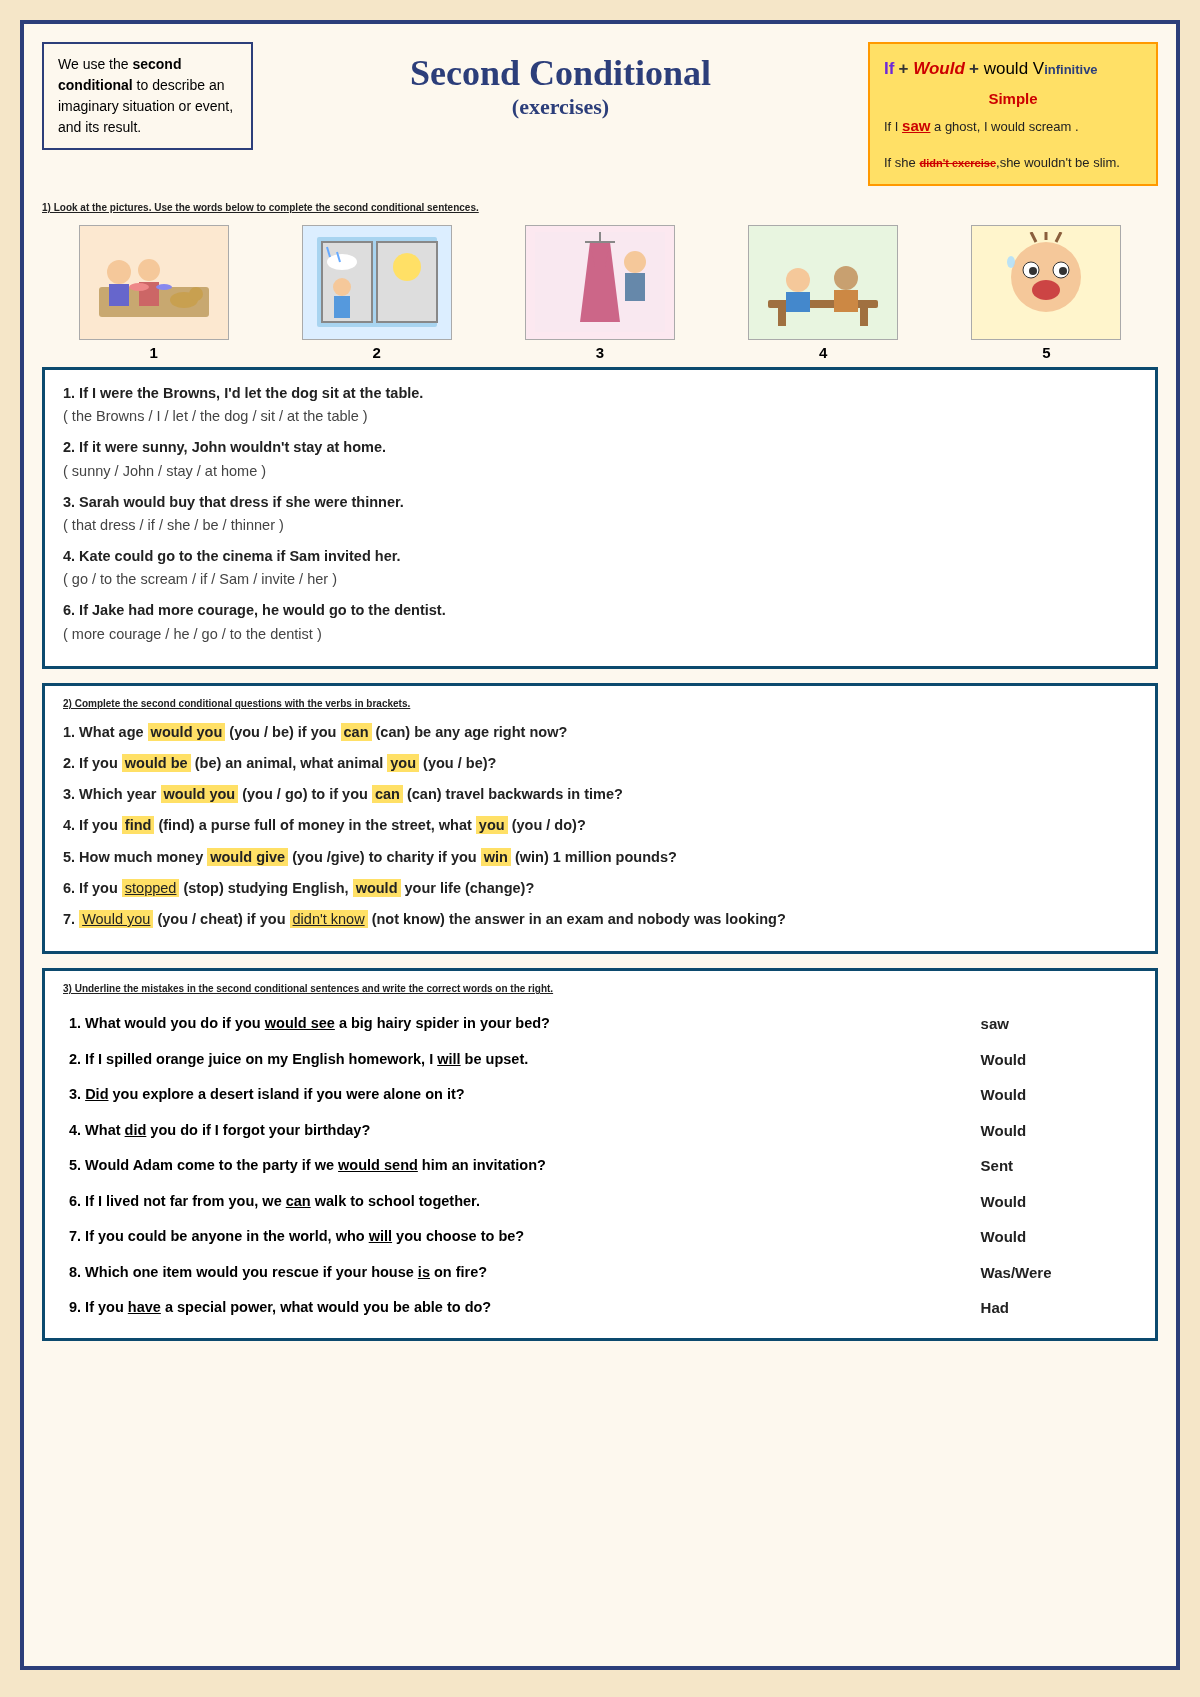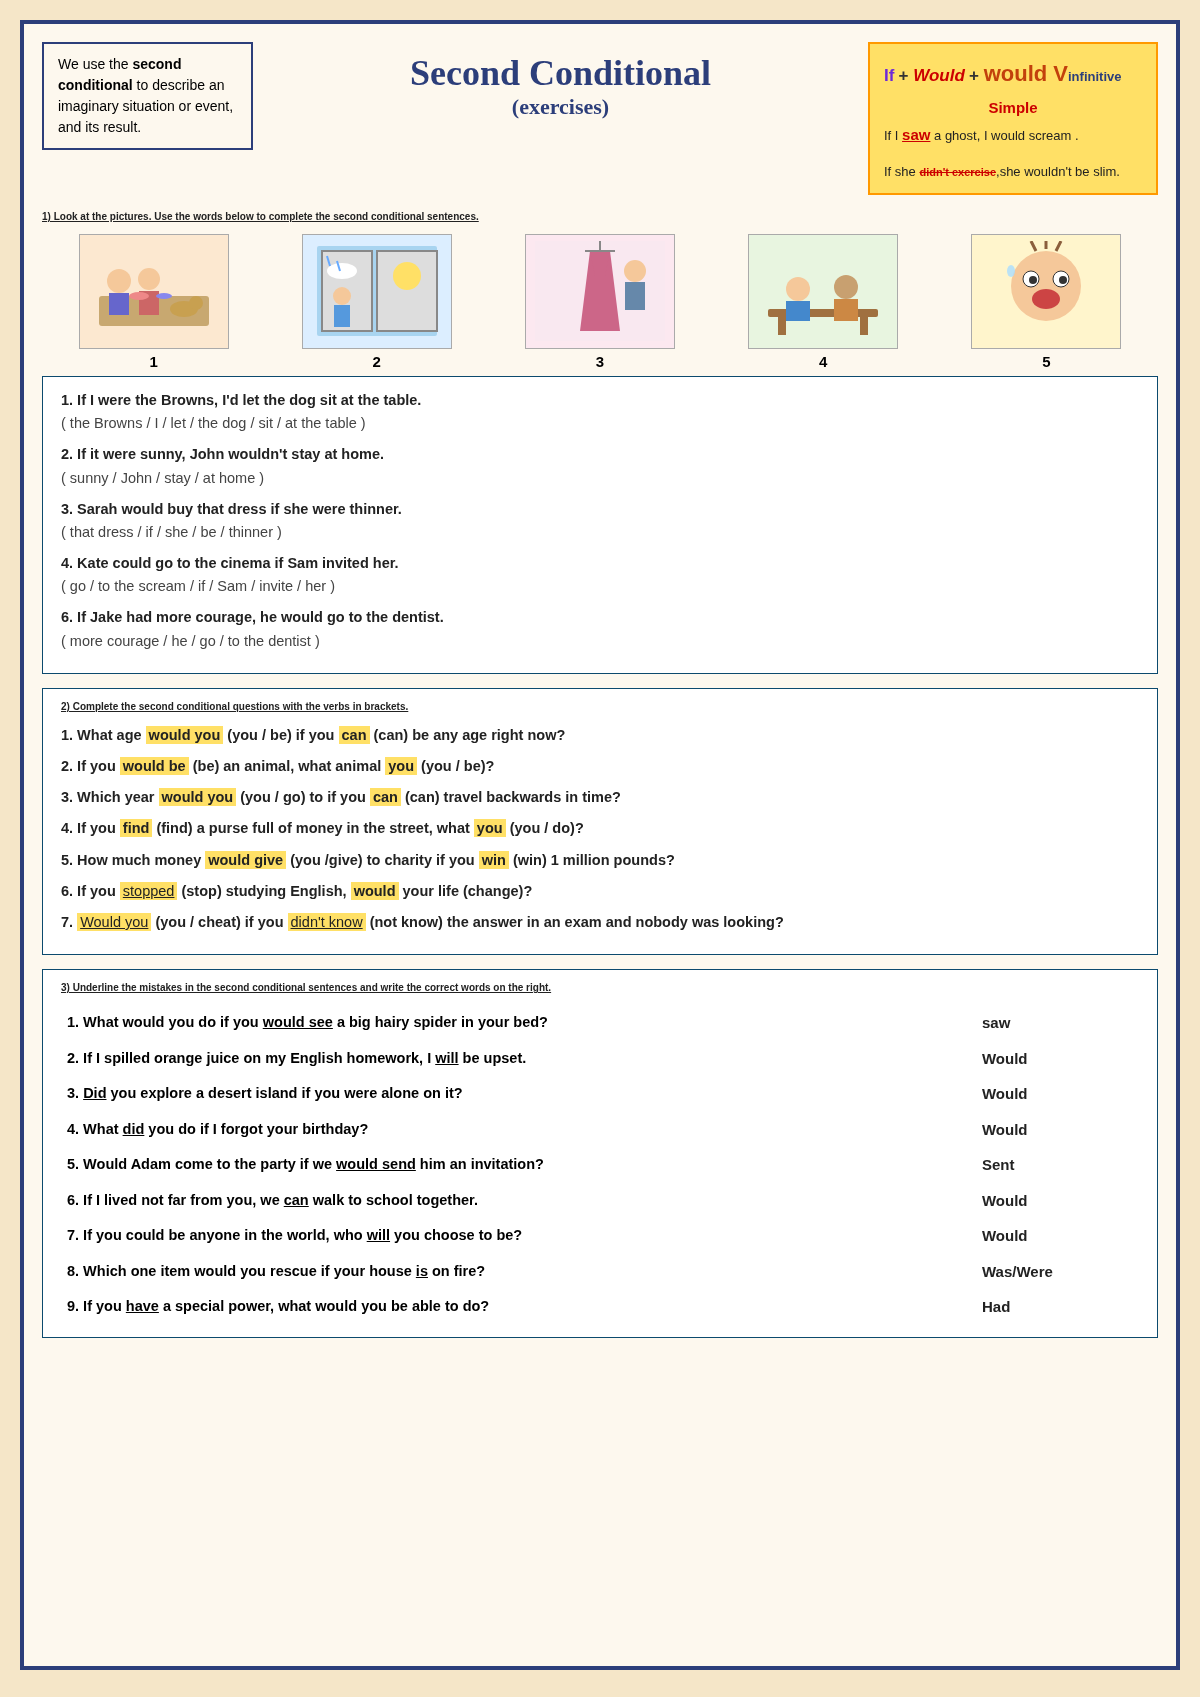--- a/index.html
+++ b/index.html
@@ -57,21 +57,21 @@
       font-size: 13.5px;
       line-height: 1.8;
     }
     .formula-line1 {
       font-size: 15px;
       font-weight: bold;
     }
     .formula-line1 .if-word { color: #6d28d9; font-size: 17px; font-weight: bold; }
     .formula-line1 .plus { color: #333; font-size: 17px; }
     .formula-line1 .past { color: #cc0000; font-size: 17px; font-weight: bold; font-style: italic; }
-    .formula-line1 .would { color: #c2410c; font-size: 22px; font-weight: bold; }
+    .formula-line1 .would { color: #000000; font-size: 17px; font-weight: normal; }
     .formula-line1 .vinf { color: #2c3e7a; font-size: 13px; font-weight: bold; }
     .formula-simple { color: #cc0000; font-weight: bold; font-size: 15px; text-align: center; }
     .formula-ex { font-size: 13px; color: #222; }
     .formula-ex .saw-word { color: #cc0000; font-weight: bold; font-size: 15px; text-decoration: underline; }
     .formula-ex2 { font-size: 13px; color: #222; margin-top: 12px; }
     .formula-ex2 .strike { text-decoration: line-through; font-size: 11px; }
     .formula-ex2 .bold-red { color: #cc0000; font-weight: bold; }
 
     
     .section-title {
@@ -104,21 +104,21 @@
       overflow: hidden;
     }
     .pic-label {
       font-size: 15px;
       font-weight: bold;
       margin-top: 4px;
     }
 
     
     .exercise-box {
-      border: 1px solid #0c4a6e;
+      border: 3px solid #0c4a6e;
       padding: 12px 18px;
       margin-bottom: 14px;
       background: #fff;
     }
     .exercise-box .section-title {
       margin-top: 0;
     }
     .sentence-item {
       margin-bottom: 8px;
       font-size: 14.5px;

